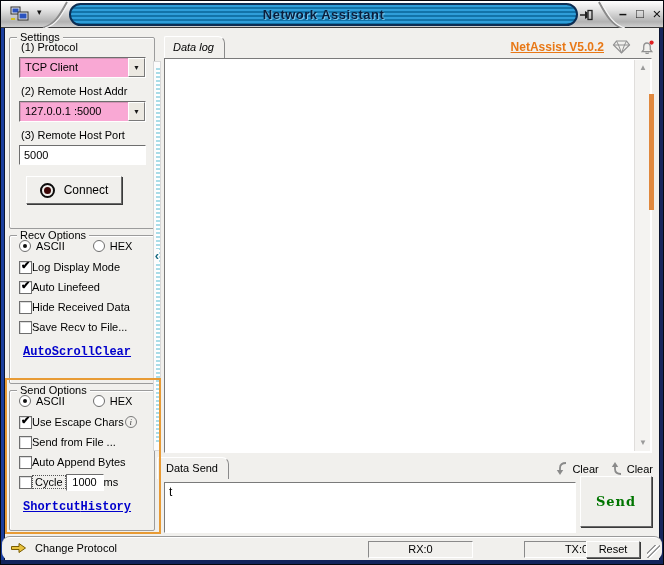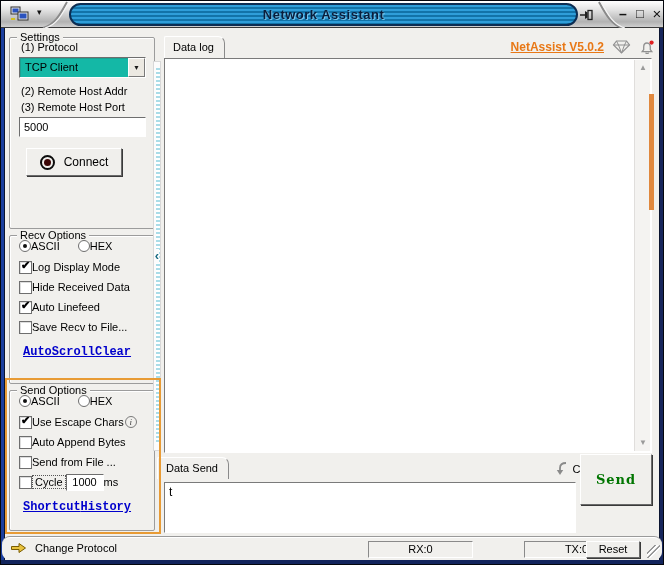--- a/index.html
+++ b/index.html
@@ -51,21 +51,21 @@
     position:absolute; top:-7px; left:7px; background:#f1f0ed;
     padding:0 3px; font-size:11px; color:#000;
   }
   .gb-settings { top:36px;  height:192px; }
   .gb-recv     { top:234px; height:149px; }
   .gb-send     { top:389px; height:141px; }
   .gb-inner { padding:0 9px 0 9px; }
 
   .fld-label { font-size:11px; color:#000; margin:3px 0 4px 2px; }
   .combo {
-    display:flex; width:127px; height:21px; background:#14b8a6;
+    display:flex; width:127px; height:21px; background:#f9a8d4;
     border:1px solid #6e6e6e; border-bottom-color:#fff; border-right-color:#fff;
     box-shadow:inset 1px 1px 0 #40404033; margin-bottom:7px;
   }
   .combo-value { flex:1; font-size:11px; padding:3px 0 0 5px; white-space:nowrap; overflow:hidden; }
   .combo-btn {
     width:17px; background:#ece9e2; border:1px solid;
     border-color:#fff #7a7a7a #7a7a7a #fff; text-align:center;
     font-size:7px; color:#1a1a1a; line-height:17px; cursor:pointer;
   }
   .text-input {
@@ -80,21 +80,21 @@
   .connect-btn {
     margin:11px 0 0 7px; width:96px; height:28px;
     display:flex; align-items:center; justify-content:center; gap:9px;
     font-size:12px; color:#000;
   }
   .connect-circle { position:relative; width:15px; height:15px; border:2px solid #0c0c0c; border-radius:50%; }
   .connect-circle::after { content:""; position:absolute; inset:2px; border-radius:50%; background:#3c0606; }
 
   
   .opt-row { display:flex; align-items:center; height:20px; font-size:11px; color:#000; }
-  .radio-row { margin-bottom:1px; }
+  .radio-row { gap:5px; margin-bottom:1px; }
   .radio { position:relative; width:12px; height:12px; border:1px solid #6e6e6e; border-radius:50%; background:#fff; }
   .radio.sel::after { content:""; position:absolute; inset:3px; background:#111; border-radius:50%; }
   .radio-gap { width:18px; }
   .cb { position:relative; width:13px; height:13px; background:#fff; border:1px solid #6e6e6e;
         box-shadow:inset 1px 1px 0 #00000022; flex:none; }
   .cb.checked::after { content:"✔"; position:absolute; left:1px; top:-3px; font-size:11px; font-weight:bold; color:#000; }
   .links-row { display:flex; margin:8px 0 0 4px; }
   .tlink { font-family:"Liberation Mono", monospace; font-size:12px; font-weight:bold;
            color:#0000cc; text-decoration:underline; cursor:pointer; }
   .info-i { width:12px; height:12px; border:1px solid #7a7a7a; border-radius:50%;
@@ -120,21 +120,21 @@
   .split-chevron { position:relative; z-index:2; font-size:13px; font-weight:bold; color:#176a80;
               background:#fcfcfc; line-height:14px; }
 
   
   .tab {
     position:absolute; height:22px; padding:0 10px 0 8px; font-size:11px; color:#000;
     background:#f1f0ed; border:1px solid #8a8a8a; border-bottom:none;
     border-top-color:#fff; border-left-color:#fff; border-radius:2px 7px 0 0;
     line-height:21px; z-index:3;
   }
-  .tab-datalog { left:163px; top:35px; }
+  .tab-datalog { left:163px; top:35px;font-style:italic; }
   .tab-datasend{ left:156px; top:456px;text-align:right; }
 
   .version-area { position:absolute; left:480px; top:36px; width:175px; height:20px;
                   display:flex; align-items:center; justify-content:flex-end; gap:8px; }
   .version-link { font-size:12px; font-weight:bold; color:#e87816; text-decoration:underline; cursor:pointer; }
 
   .datalog-box {
     position:absolute; left:163px; top:57px; width:488px; height:395px;
     background:#fff; border:1px solid #7a7a7a; border-bottom-color:#fff; border-right-color:#fff;
   }
@@ -149,21 +149,21 @@
   .clear-btns { position:absolute; left:540px; top:458px; width:112px; height:19px;
                 display:flex; justify-content:flex-end; gap:10px; }
   .clear-btn { display:flex; align-items:center; gap:4px; font-size:11px; color:#000; cursor:pointer; }
 
   .send-input-box {
     position:absolute; left:163px; top:481px; width:412px; height:51px;
     background:#fff; border:1px solid #7a7a7a; border-bottom-color:#fff; border-right-color:#fff;
     font-size:12px; padding:2px 4px; color:#000;
   }
   .send-btn {
-    position:absolute; left:579px; top:453px; width:72px; height:51px;
+    position:absolute; left:579px; top:475px; width:72px; height:51px;
     display:flex; align-items:center; justify-content:center;
     font-family:"DejaVu Serif", serif; font-size:13px; font-weight:bold;
     color:#007500; letter-spacing:1px;
   }
 
   
   .statusbar {
     position:absolute; left:1px; right:1px; bottom:4px; height:23px;
     background:#f1f0ed; border-top:1px solid #ffffff;
     box-shadow:0 -1px 0 #9a9a9a; z-index:6; font-size:11px;border-radius:8px;
@@ -226,20 +226,24 @@
 
   <div class="groupbox gb-settings">
     <span class="legend">Settings</span>
     <div class="gb-inner">
       <div class="fld-label">(1) Protocol</div>
       <div class="combo">
         <span class="combo-value">TCP Client</span>
         <span class="combo-btn">▼</span>
       </div>
       <div class="fld-label">(2) Remote Host Addr</div>
+      <div class="combo">
+        <span class="combo-value">127.0.0.1 :5000</span>
+        <span class="combo-btn">▼</span>
+      </div>
       <div class="fld-label">(3) Remote Host Port</div>
       <input class="text-input" value="5000" style="">
       <div class="btn3d connect-btn">
         <span class="connect-circle"></span>
         <span>Connect</span>
       </div>
     </div>
   </div>
 
   <div class="groupbox gb-recv">
@@ -250,26 +254,26 @@
         <span>ASCII</span>
         <span class="radio-gap"></span>
         <span class="radio"></span>
         <span>HEX</span>
       </div>
       <div class="opt-row">
         <span class="cb checked"></span>
         <span>Log Display Mode</span>
       </div>
       <div class="opt-row">
-        <span class="cb"></span>
-        <span>Hide Received Data</span>
-      </div>
-      <div class="opt-row">
         <span class="cb checked"></span>
         <span>Auto Linefeed</span>
+      </div>
+      <div class="opt-row">
+        <span class="cb"></span>
+        <span>Hide Received Data</span>
       </div>
       <div class="opt-row">
         <span class="cb"></span>
         <span>Save Recv to File...</span>
       </div>
       <div class="links-row">
         <span class="tlink">AutoScroll</span>
         <span class="tlink">Clear</span>
       </div>
     </div>
@@ -285,25 +289,25 @@
         <span class="radio"></span>
         <span>HEX</span>
       </div>
       <div class="opt-row">
         <span class="cb checked"></span>
         <span>Use Escape Chars</span>
         <span class="info-i">i</span>
       </div>
       <div class="opt-row">
         <span class="cb"></span>
+        <span>Send from File ...</span>
+      </div>
+      <div class="opt-row">
+        <span class="cb"></span>
         <span>Auto Append Bytes</span>
-      </div>
-      <div class="opt-row">
-        <span class="cb"></span>
-        <span>Send from File ...</span>
       </div>
       <div class="opt-row">
         <span class="cb"></span>
         <span class="cycle-label">Cycle</span>
         <input class="cycle-input" value="1000" style="">
         <span>ms</span>
       </div>
       <div class="links-row">
         <span class="tlink">Shortcut</span>
         <span class="tlink">History</span>

